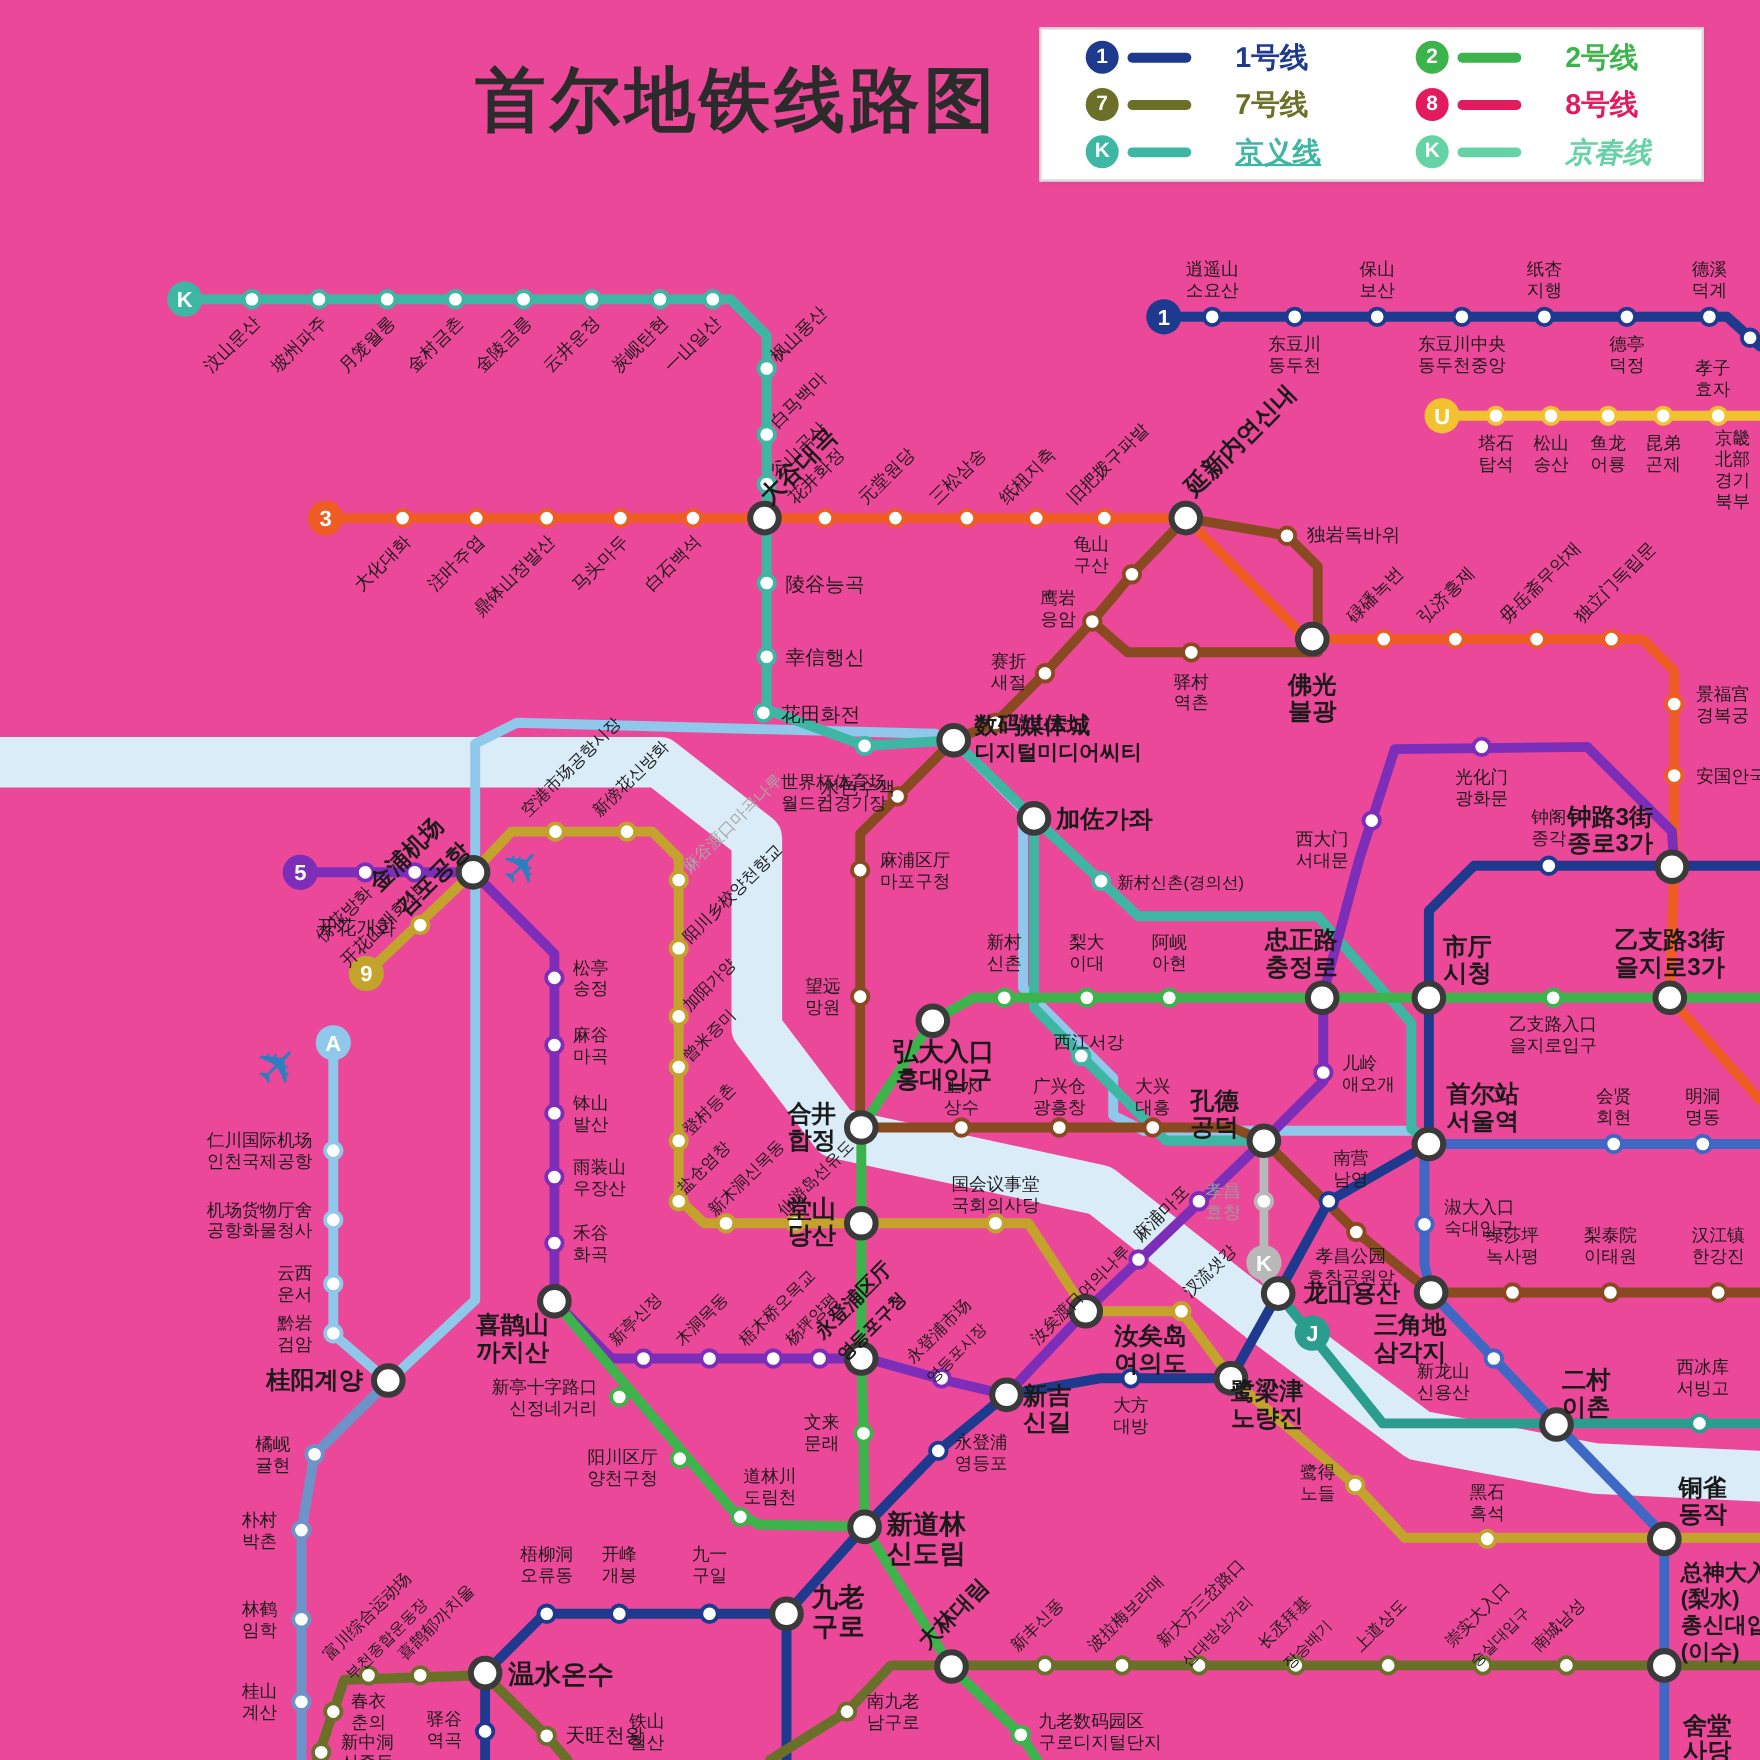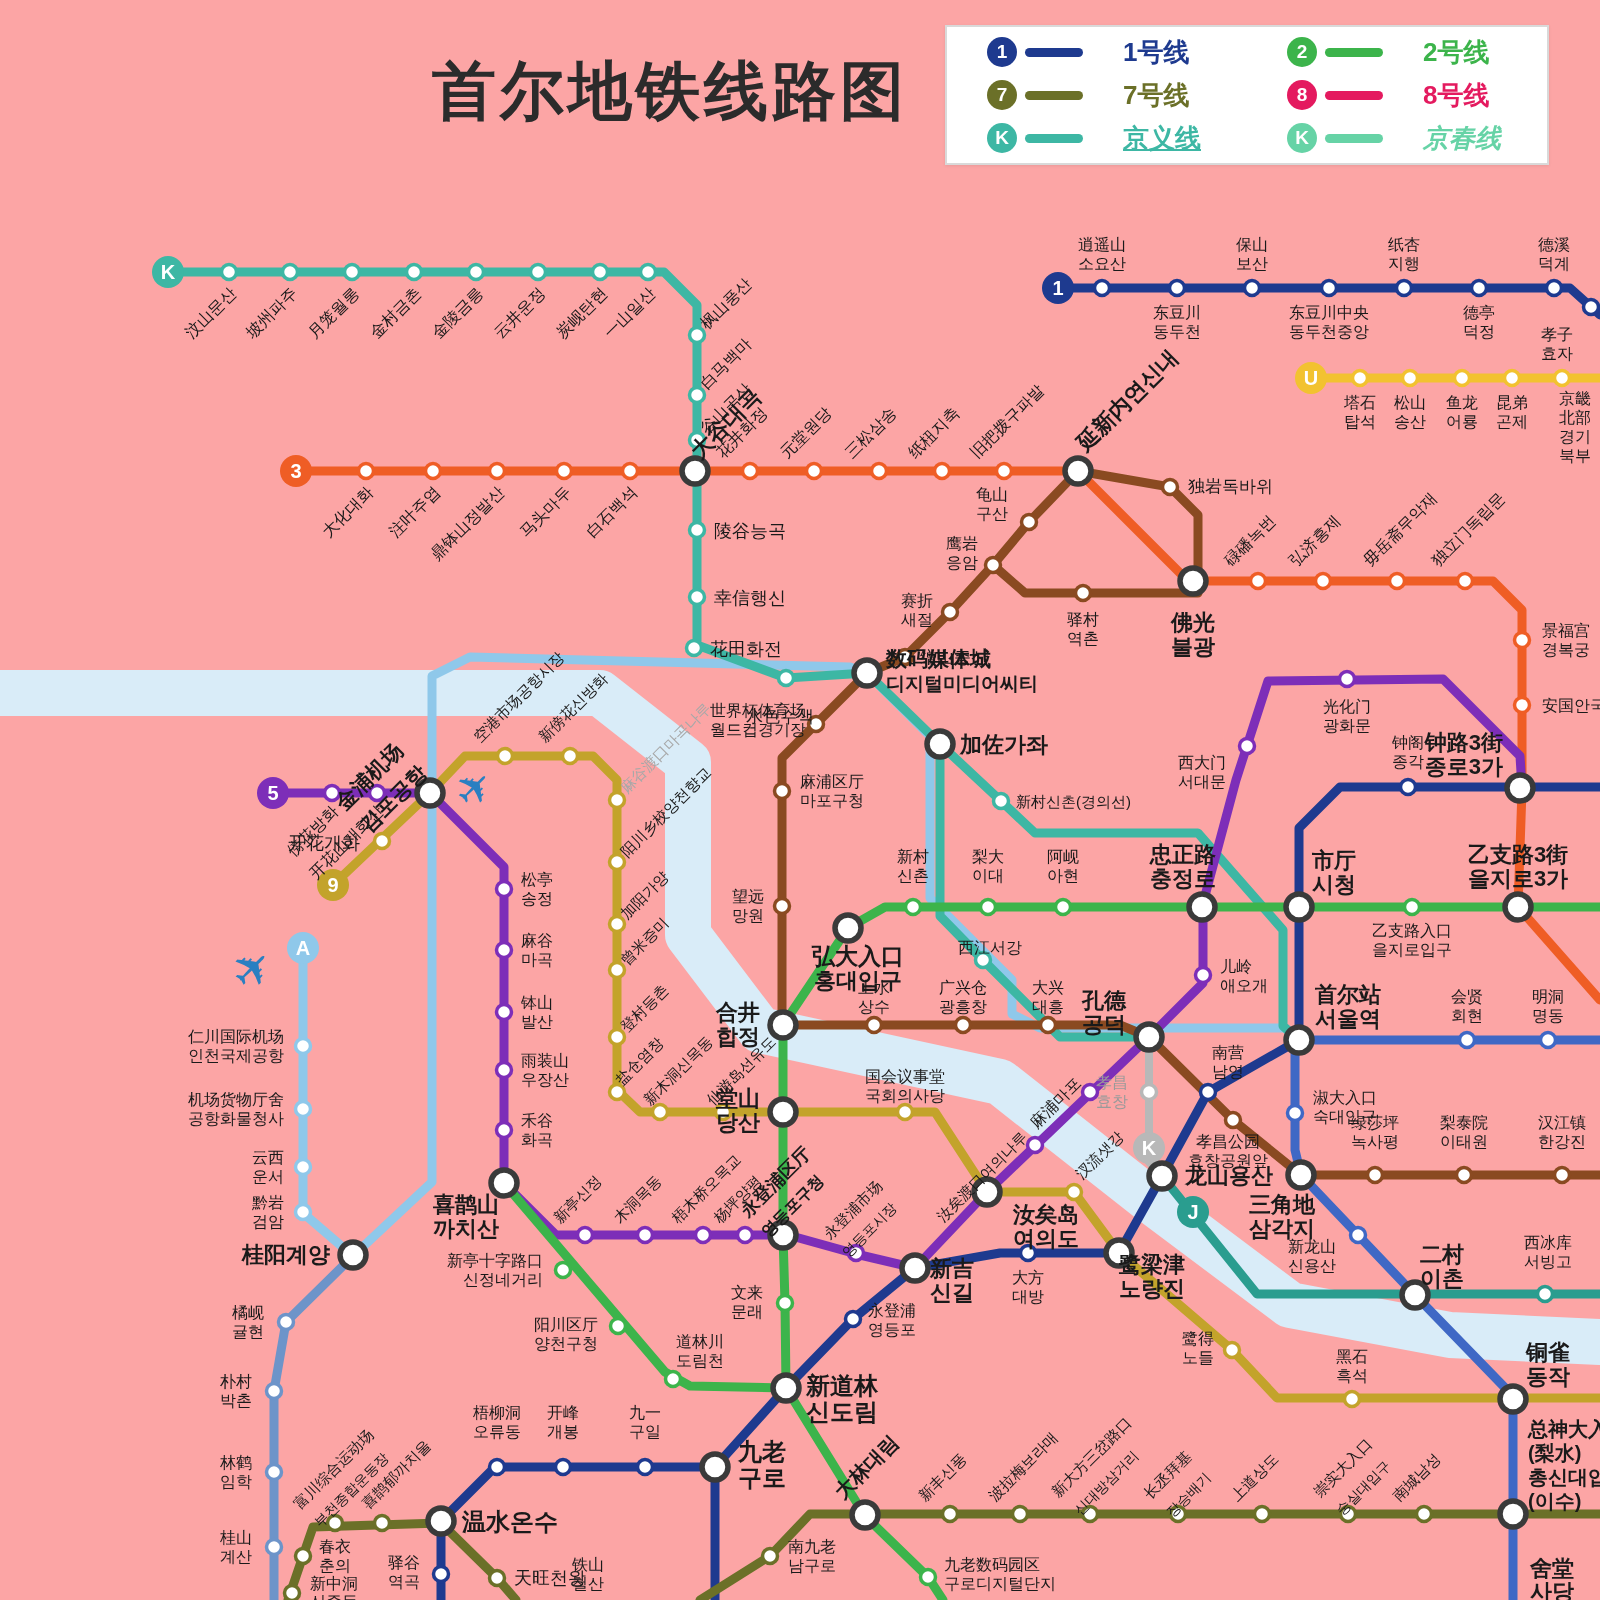--- a/index.html
+++ b/index.html
@@ -1,17 +1,17 @@
 <!DOCTYPE html>
 <html><head>
 <meta charset="utf-8">
 <style>
   html,body{margin:0;padding:0;background:#fff;}
   body{font-family:"Liberation Sans","DejaVu Sans",sans-serif;}
-  #stage{position:relative;width:1600px;height:1600px;background:#fca5a5;overflow:hidden;}
+  #stage{position:relative;width:1600px;height:1600px;background:#ec4899;overflow:hidden;}
   .title{position:absolute;left:430px;top:48px;width:480px;text-align:center;
          font-size:64px;font-weight:bold;color:#2b2b2b;letter-spacing:4px;}
   .legend{position:absolute;left:945px;top:25px;width:600px;height:128px;
           background:#fff;border:2px solid #d9d9d9;box-shadow:0 1px 3px rgba(0,0,0,.08);
           display:grid;grid-template-columns:1fr 1fr;align-content:center;row-gap:8px;padding:4px 0;}
   .legend-item{display:flex;align-items:center;gap:8px;padding-left:40px;}
   .legend-badge{width:30px;height:30px;border-radius:50%;color:#fff;font-weight:bold;
                 font-size:19px;display:flex;align-items:center;justify-content:center;flex:0 0 30px;}
   .legend-line{width:58px;height:9px;border-radius:5px;}
   .legend-label{font-size:26px;font-weight:bold;margin-left:32px;}

